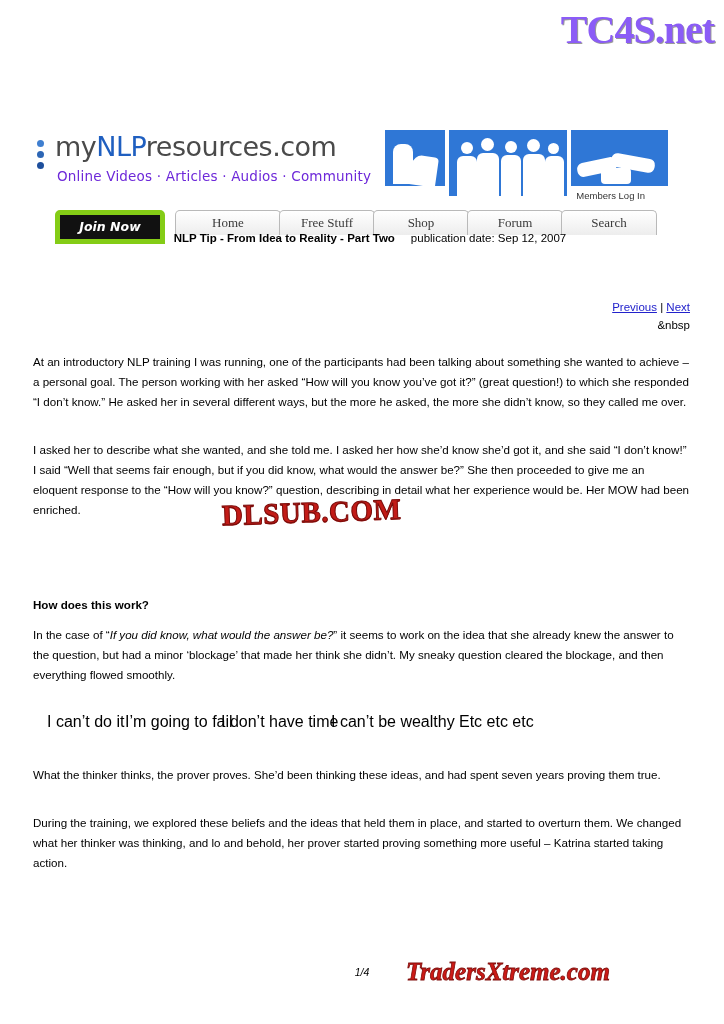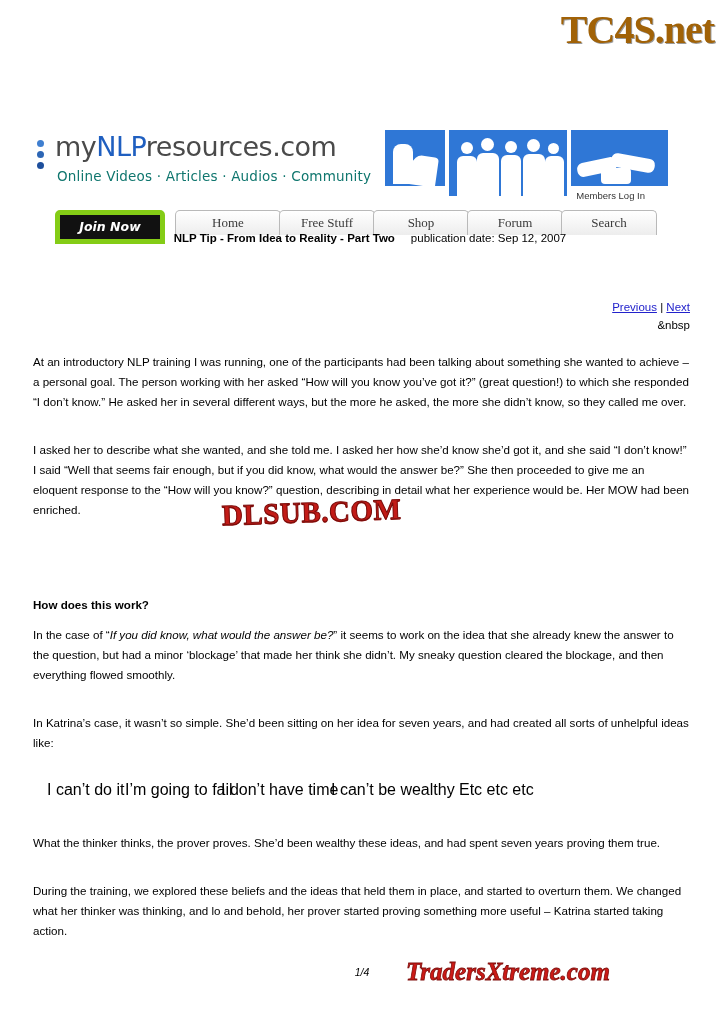--- a/index.html
+++ b/index.html
@@ -20,21 +20,21 @@
   }
 
   
   .tc4s {
     position: absolute;
     top: 6px;
     right: 10px;
     font-family: "Liberation Serif", serif;
     font-weight: bold;
     font-size: 40px;
-    color: #a16207;
+    color: #8b5cf6;
     letter-spacing: -1px;
     text-shadow: 1px 1px 0 #9a9a9a;
   }
 
   
   .site-header {
     position: absolute;
     left: 33px;
     top: 128px;
     width: 612px;
@@ -75,21 +75,21 @@
     letter-spacing: -0.5px;
     white-space: nowrap;
   }
   .logo-text .blue { color: #1f5fc0; }
   .logo-sub {
     position: absolute;
     left: 24px;
     top: 40px;
     font-family: "DejaVu Sans", sans-serif;
     font-size: 13.5px;
-    color: #0f766e;
+    color: #6d28d9;
     letter-spacing: 0.2px;
     white-space: nowrap;
   }
 
   
   .photo {
     position: absolute;
     top: 2px;
     background: #2f77d6;
     overflow: hidden;
@@ -363,27 +363,26 @@
   <div class="content">
 
     <p class="para">At an introductory NLP training I was running, one of the participants had been talking about something she wanted to achieve – a personal goal. The person working with her asked “How will you know you’ve got it?” (great question!) to which she responded “I don’t know.” He asked her in several different ways, but the more he asked, the more she didn’t know, so they called me over.</p>
 
     <p class="para" style="margin-bottom:78px;">I asked her to describe what she wanted, and she told me. I asked her how she’d know she’d got it, and she said “I don’t know!” I said “Well that seems fair enough, but if you did know, what would the answer be?” She then proceeded to give me an eloquent response to the “How will you know?” question, describing in detail what her experience would be. Her MOW had been enriched.</p>
 
     <p class="subhead">How does this work?</p>
 
     <p class="para"><span> In the case of “</span><span class="ital">If you did know, what would the answer be?</span><span>” it seems to work on the idea that she already knew the answer to the question, but had a minor ‘blockage’ that made her think she didn’t. My sneaky question cleared the blockage, and then everything flowed smoothly.</span></p>
 
-    <p class="para">In Katrina’s case, it wasn’t so simple. She’d been sitting on her idea for seven years, and had created all sorts of unhelpful ideas like:</p>
 
     <div class="belief-list">
       <span class="b0">I can’t do it</span><span class="b1">I’m going to fail</span><span class="b2">I don’t have time</span><span class="b3">I can’t be wealthy</span><span class="b4">Etc etc etc</span>
     </div>
 
-    <p class="para">What the thinker thinks, the prover proves. She’d been wealthy these ideas, and had spent seven years proving them true.</p>
+    <p class="para">What the thinker thinks, the prover proves. She’d been thinking these ideas, and had spent seven years proving them true.</p>
 
     <p class="para">During the training, we explored these beliefs and the ideas that held them in place, and started to overturn them. We changed what her thinker was thinking, and lo and behold, her prover started proving something more useful – Katrina started taking action.</p>
   </div>
 
   <div class="dlsub">
     <div class="dlsub-bars"></div>
     <div class="txt">DLSUB.COM</div>
   </div>
 
   <div class="txtreme">TradersXtreme.com</div>

